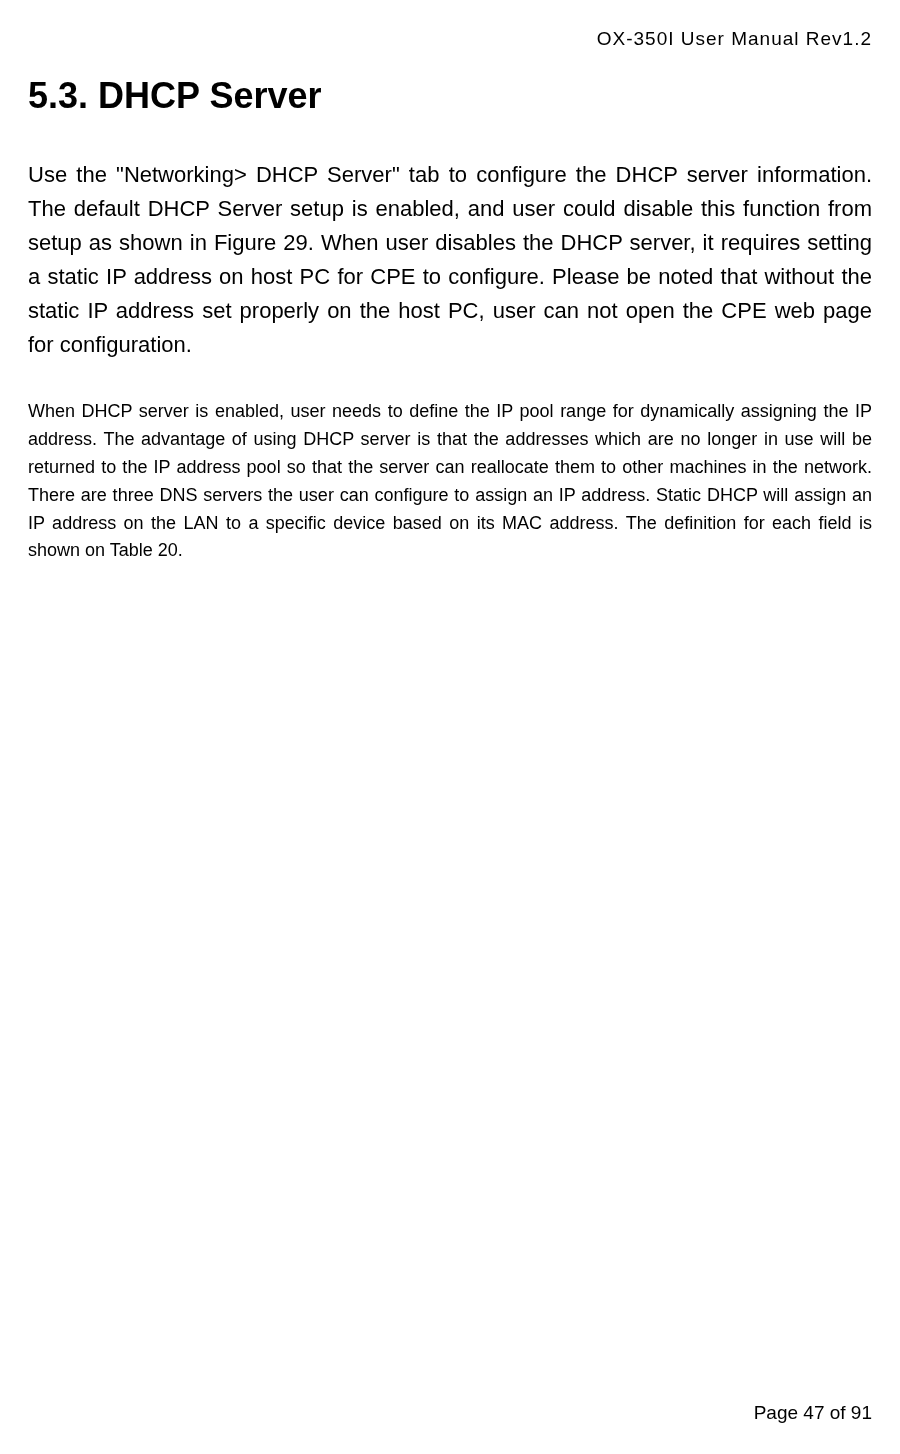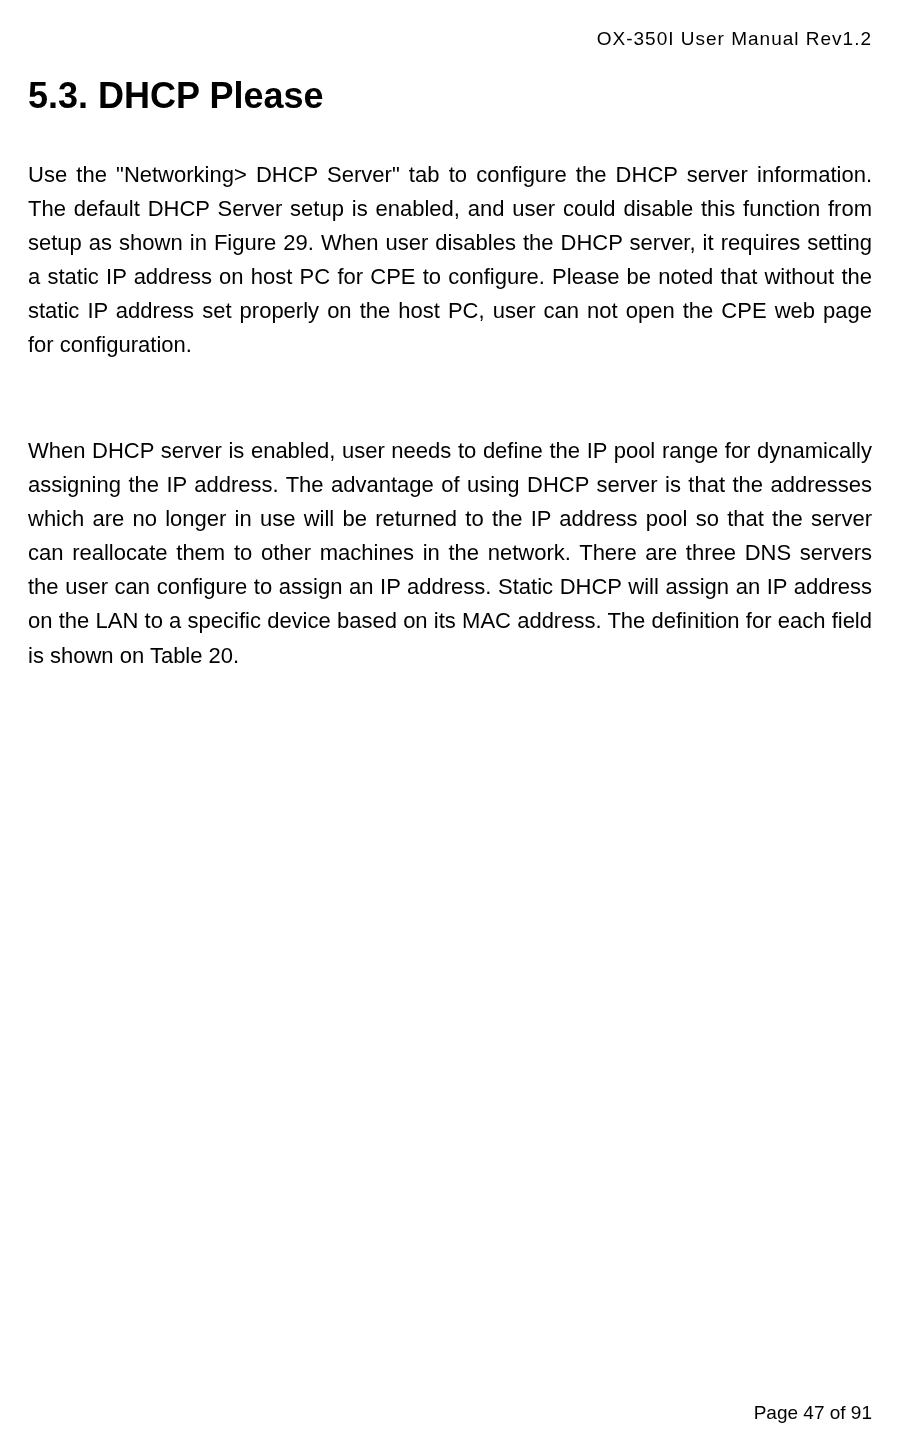--- a/index.html
+++ b/index.html
@@ -44,41 +44,40 @@
       font-size: 22px;
       line-height: 1.55;
       text-align: justify;
       text-justify: inter-word;
     }
     .paragraph2 {
       position: absolute;
       top: 398px;
       left: 28px;
       right: 28px;
-      font-size: 22px;
+      font-size: 18px;
       line-height: 1.55;
       text-align: justify;
       text-justify: inter-word;
-      margin-top: 36px;
     }
     .footer {
       position: absolute;
       bottom: 30px;
       right: 28px;
       font-size: 19px;
       margin-top: 16px;
     }
   </style>
 </head>
 <body>
 
 <div class="header">OX-350I  User  Manual  Rev1.2</div>
 
 <div class="section-heading">
   <span class="section-number">5.3.</span>
-  <span class="section-title">DHCP Please</span>
+  <span class="section-title">DHCP Server</span>
 </div>
 
 <div class="paragraph1">Use the "Networking&gt; DHCP Server" tab to configure the DHCP server information. The default DHCP Server setup is enabled, and user could disable this function from setup as shown in Figure 29. When user disables the DHCP server, it requires setting a static IP address on host PC for CPE to configure. Please be noted that without the static IP address set properly on the host PC, user can not open the CPE web page for configuration.</div>
 
 <div class="paragraph2">When DHCP server is enabled, user needs to define the IP pool range for dynamically assigning the IP address. The advantage of using DHCP server is that the addresses which are no longer in use will be returned to the IP address pool so that the server can reallocate them to other machines in the network. There are three DNS servers the user can configure to assign an IP address. Static DHCP will assign an IP address on the LAN to a specific device based on its MAC address. The definition for each field is shown on Table 20.</div>
 
 <div class="footer">Page 47 of 91</div>
 
 </body></html>

